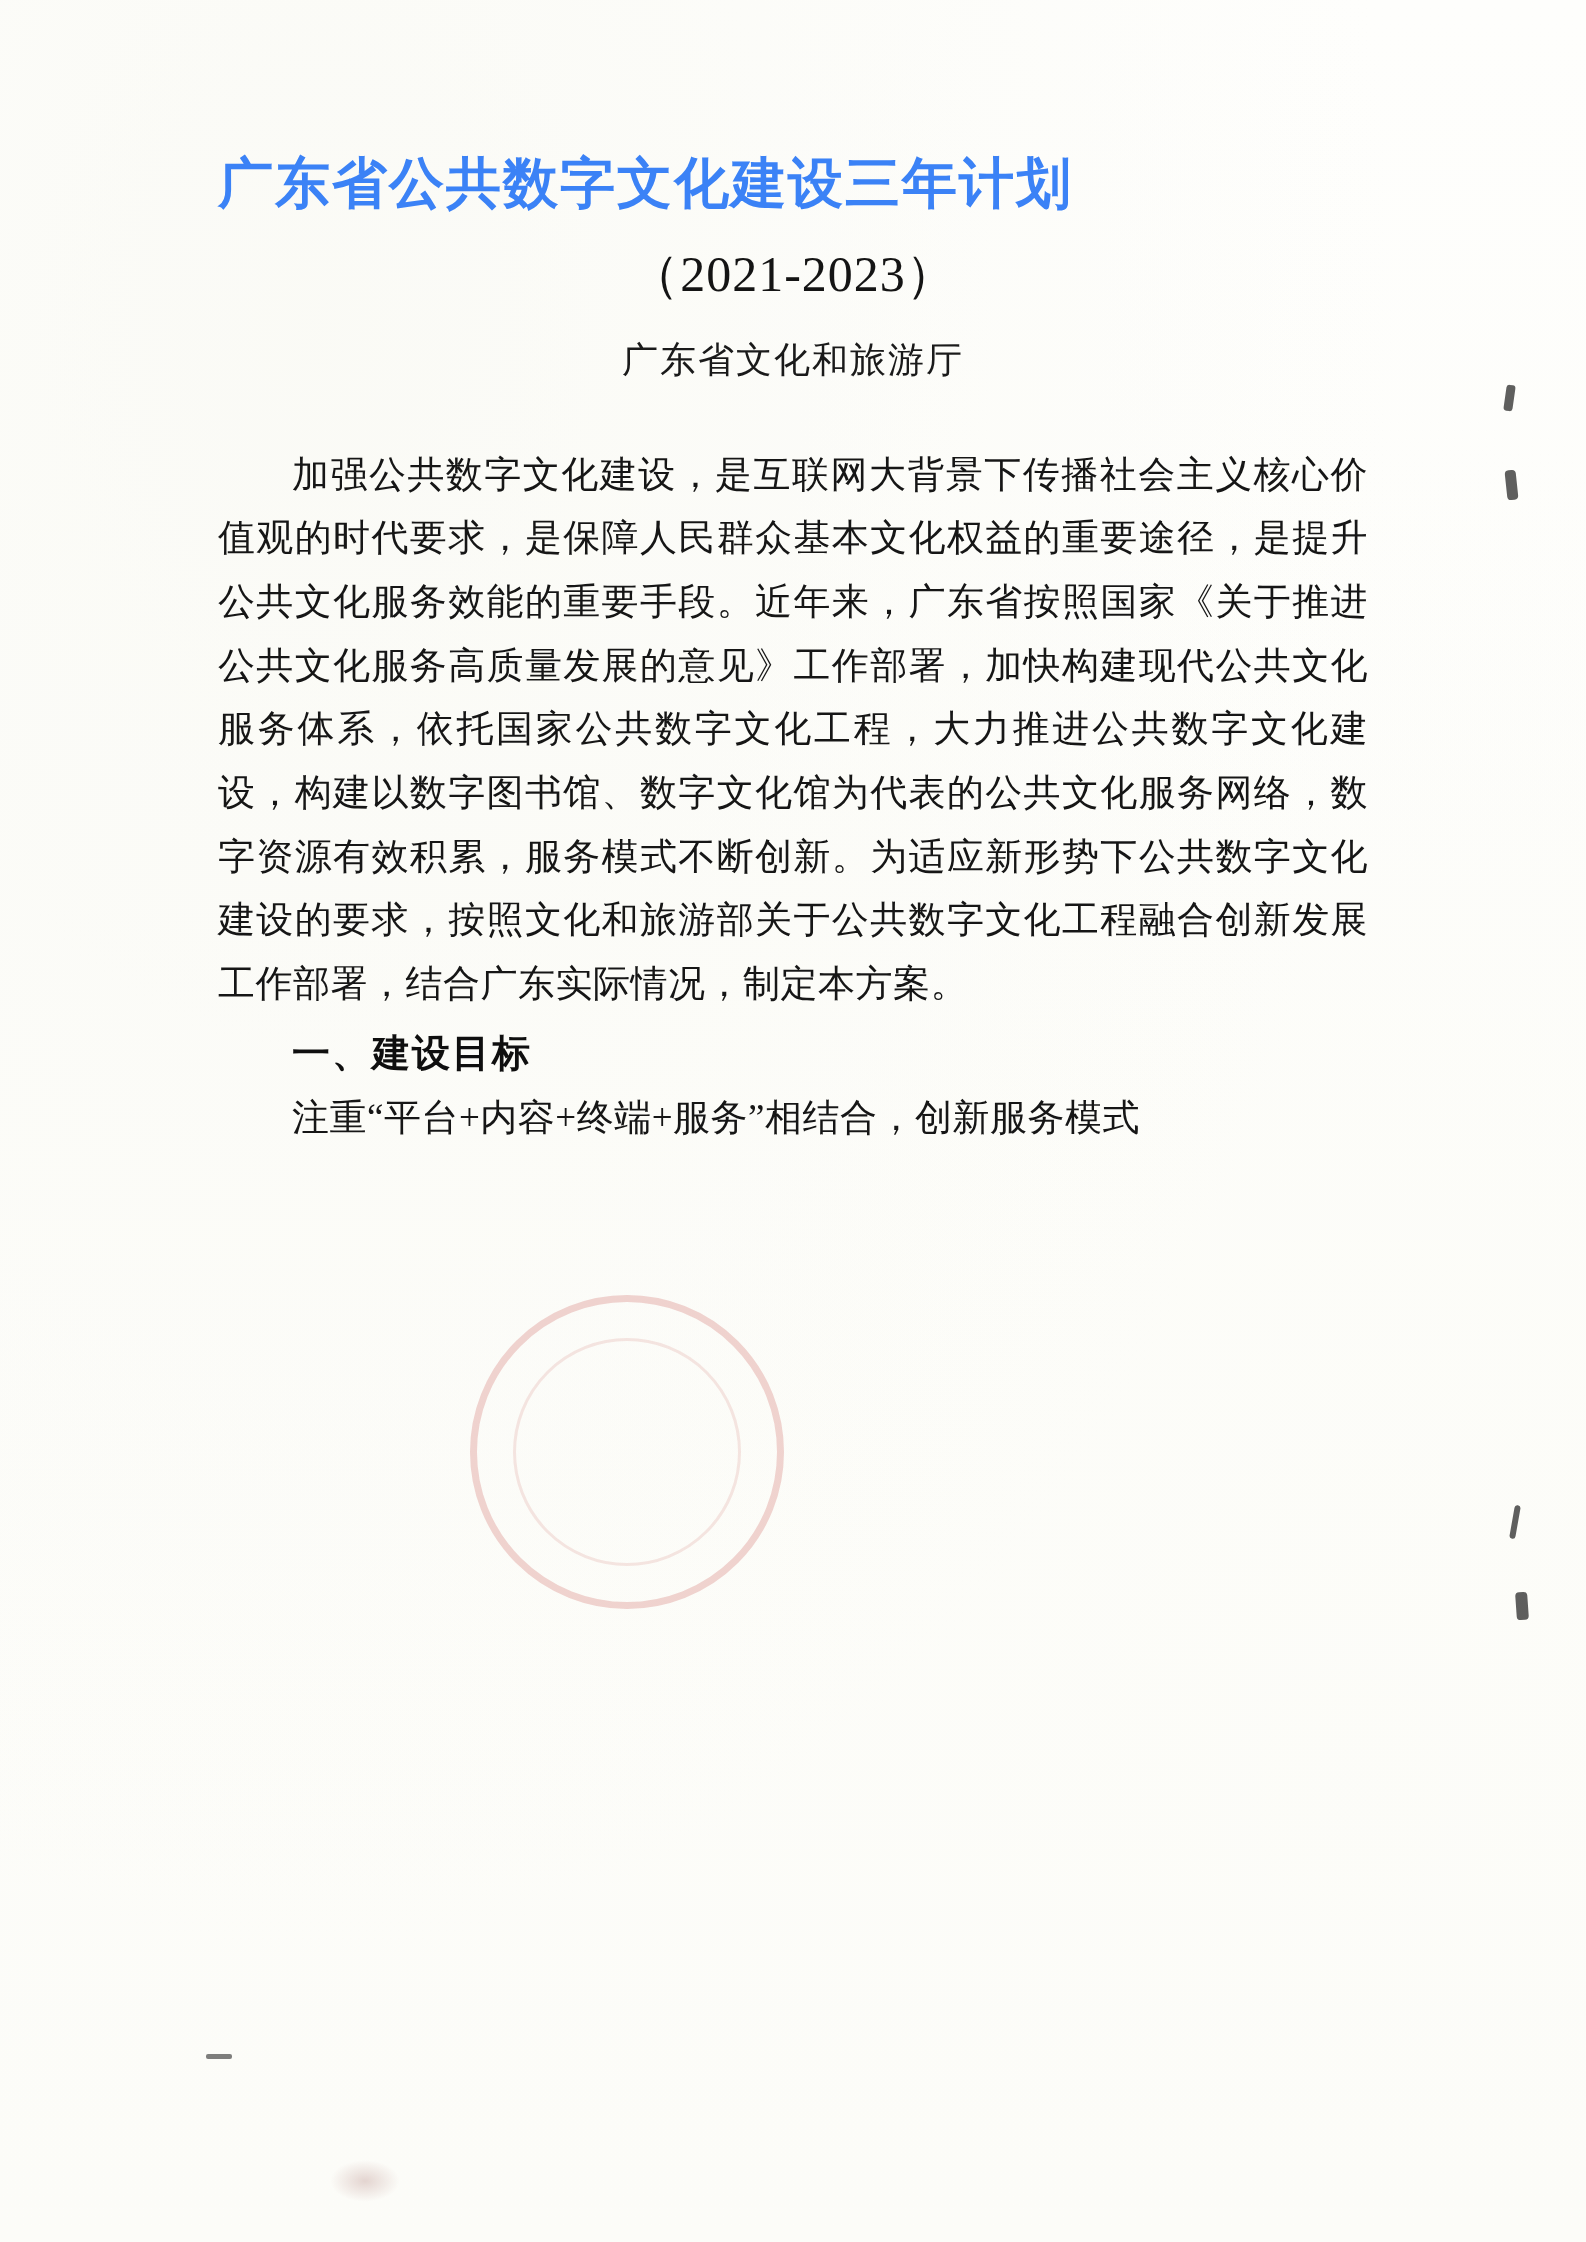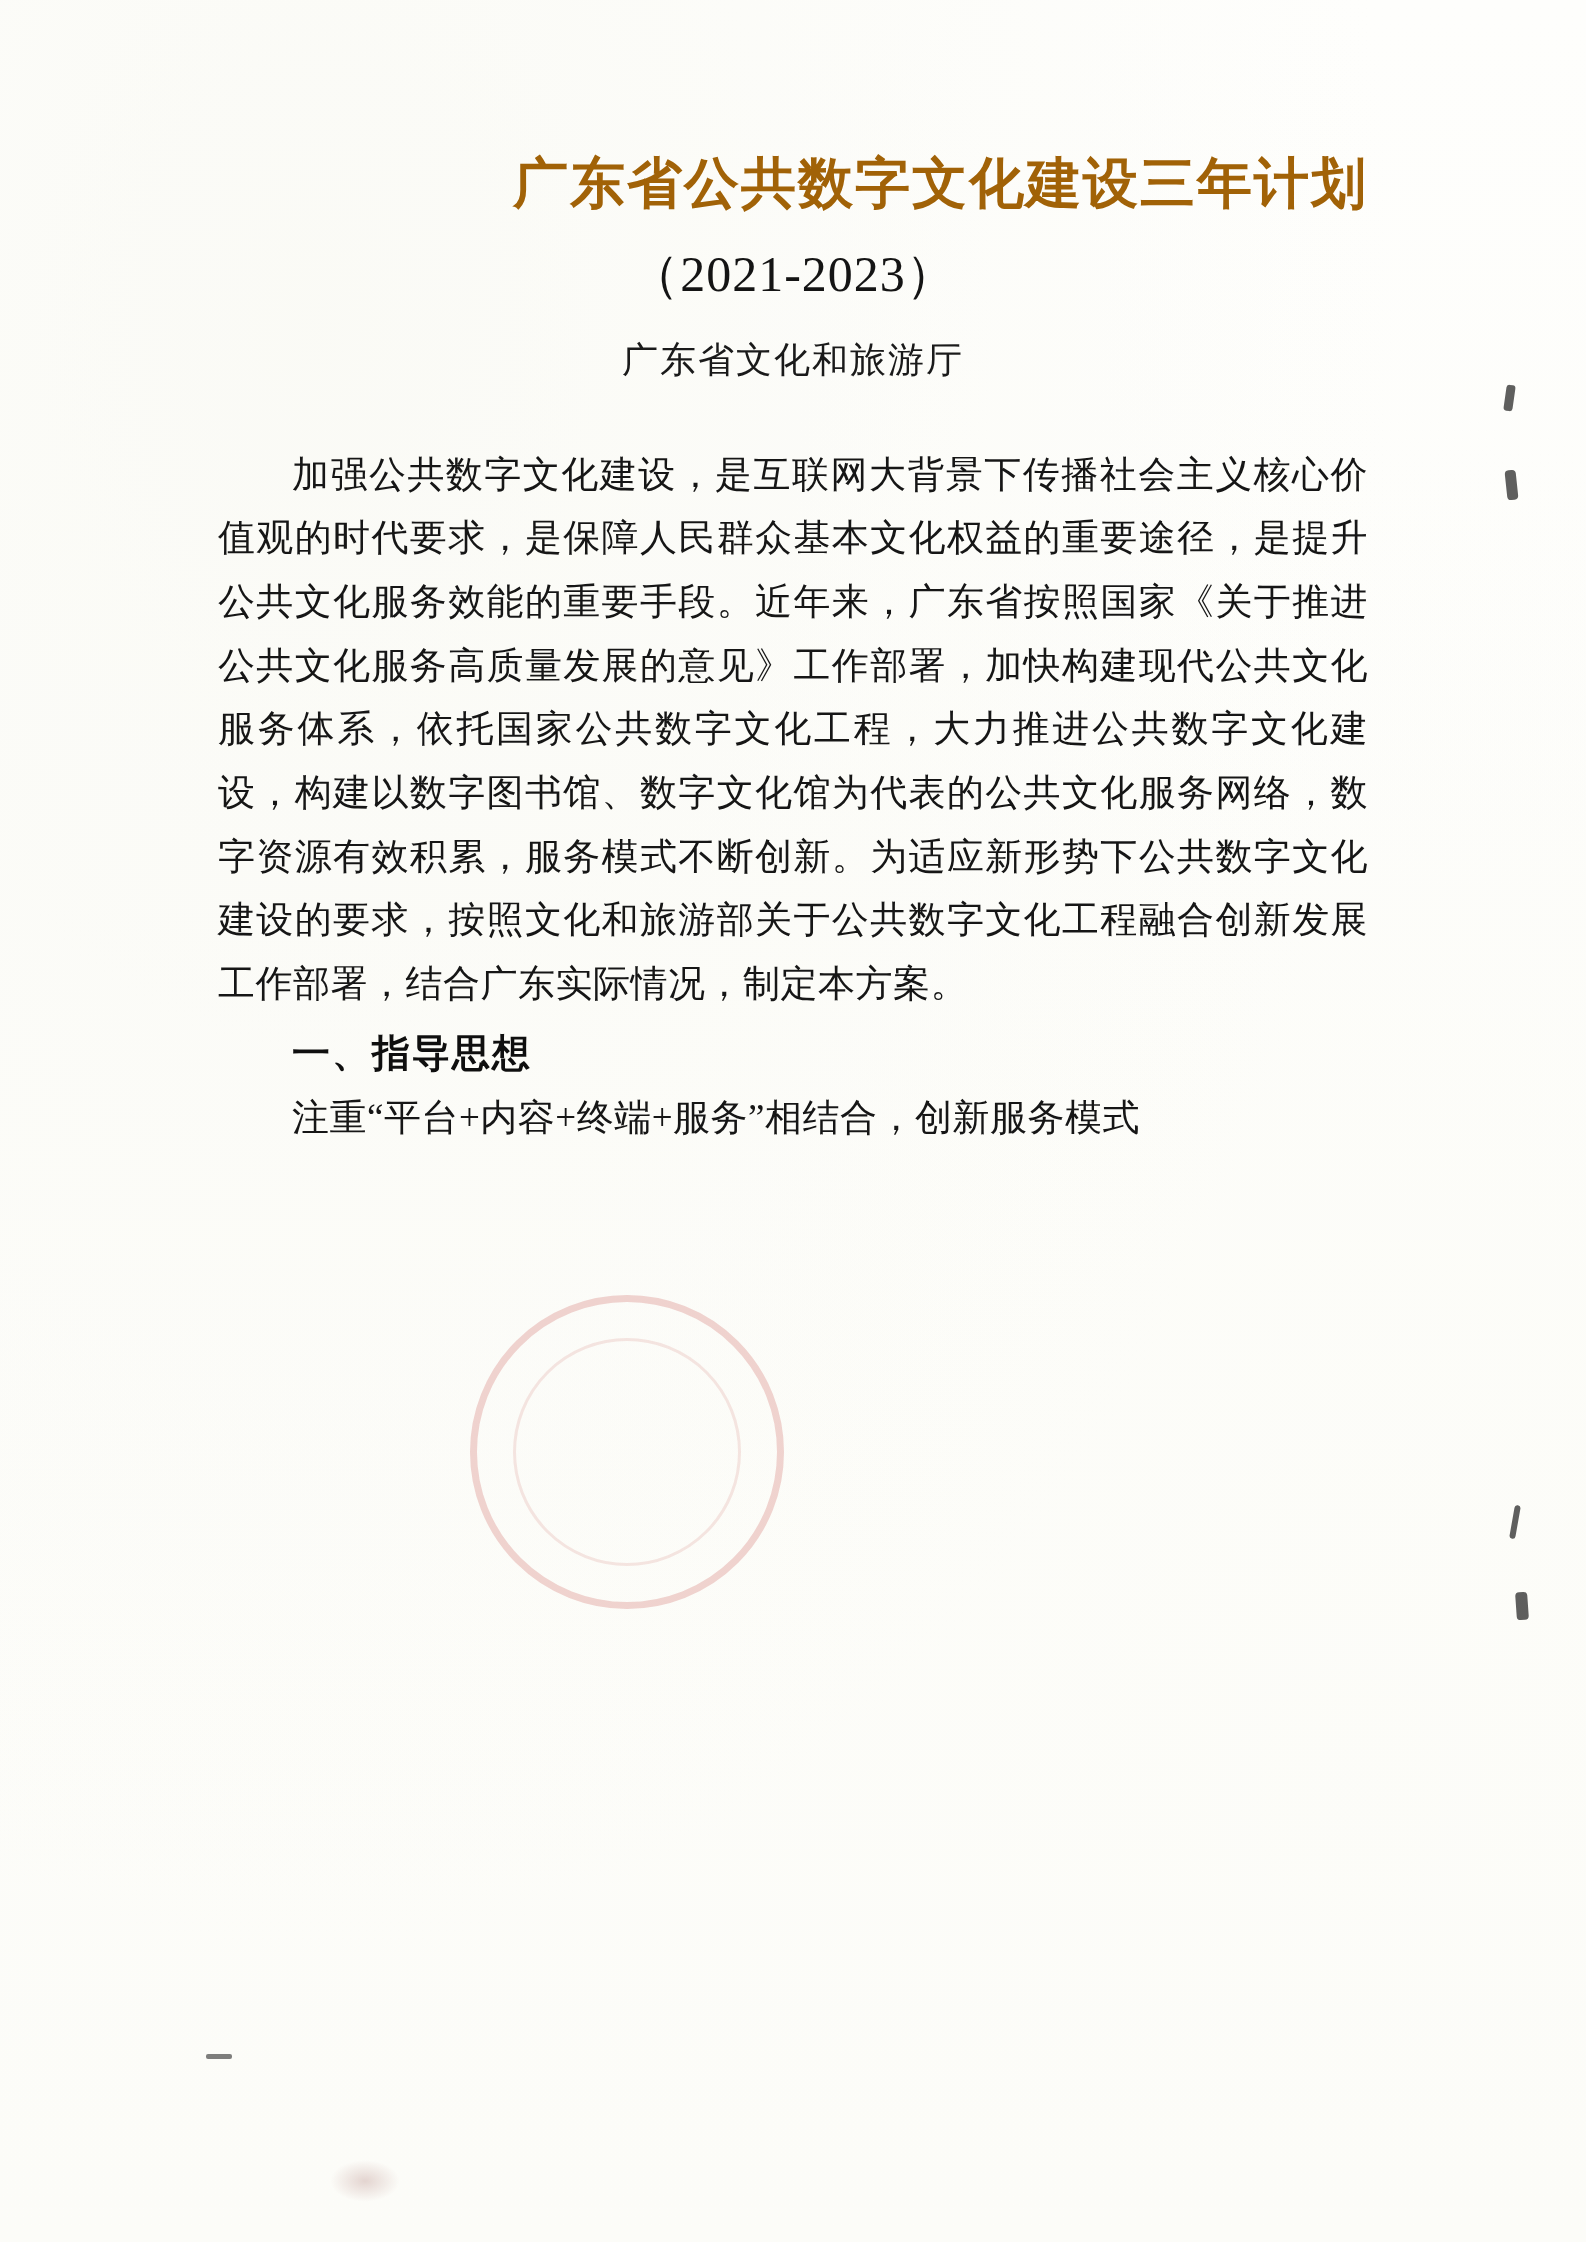--- a/index.html
+++ b/index.html
@@ -27,26 +27,26 @@
       linear-gradient(180deg, #fefefc 0%, #fdfdfa 40%, #fcfcf8 100%);
     pointer-events: none;
   }
   .content {
     position: absolute;
     left: 218px;
     top: 150px;
     width: 1150px;
   }
   .doc-title {
-    text-align: right;
+    text-align: left;
     font-family: "Liberation Serif", serif;
     font-weight: bold;
     font-size: 55px;
     letter-spacing: 2px;
-    color: #a16207;
+    color: #3b82f6;
     line-height: 1.25;
   }
   .doc-subtitle {
     text-align: center;
     font-family: "Liberation Serif", serif;
     font-weight: normal;
     font-size: 50px;
     letter-spacing: 1px;
     color: #141414;
     margin-top: 22px;
@@ -142,18 +142,18 @@
   <div class="smudge"></div>
 
   <div class="content">
     <div class="doc-title">广东省公共数字文化建设三年计划</div>
     <div class="doc-subtitle">（2021-2023）</div>
     <div class="issuer">广东省文化和旅游厅</div>
 
     <div class="body-block">
       <p class="para">加强公共数字文化建设，是互联网大背景下传播社会主义核心价值观的时代要求，是保障人民群众基本文化权益的重要途径，是提升公共文化服务效能的重要手段。近年来，广东省按照国家《关于推进公共文化服务高质量发展的意见》工作部署，加快构建现代公共文化服务体系，依托国家公共数字文化工程，大力推进公共数字文化建设，构建以数字图书馆、数字文化馆为代表的公共文化服务网络，数字资源有效积累，服务模式不断创新。为适应新形势下公共数字文化建设的要求，按照文化和旅游部关于公共数字文化工程融合创新发展工作部署，结合广东实际情况，制定本方案。</p>
 
-      <h2 class="section-heading">一、指导思想</h2>
+      <h2 class="section-heading">一、建设目标</h2>
 
       <p class="para">注重“平台+内容+终端+服务”相结合，创新服务模式</p>
     </div>
   </div>
 </div>
 
 </body></html>

